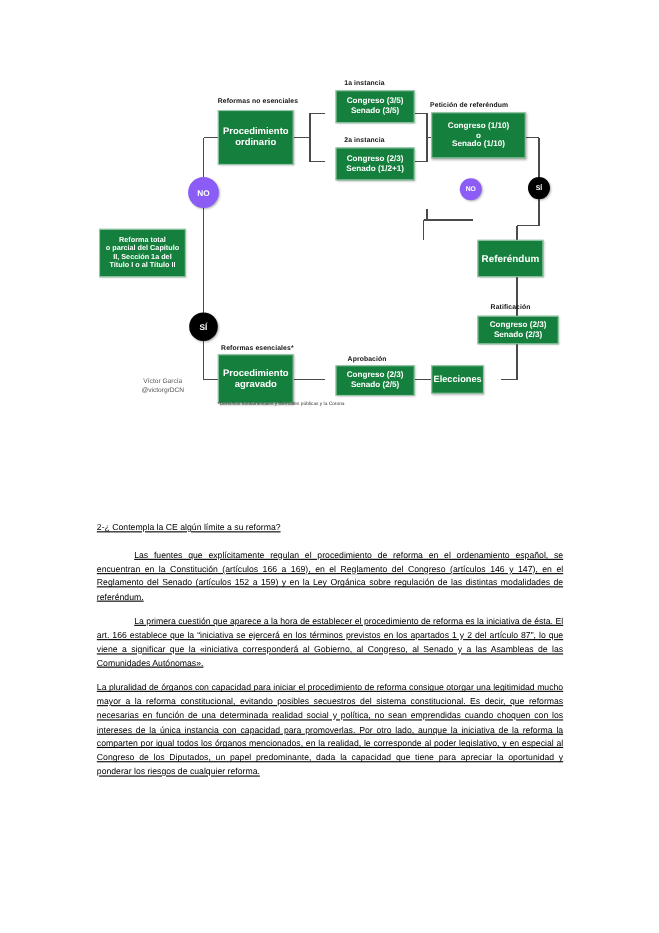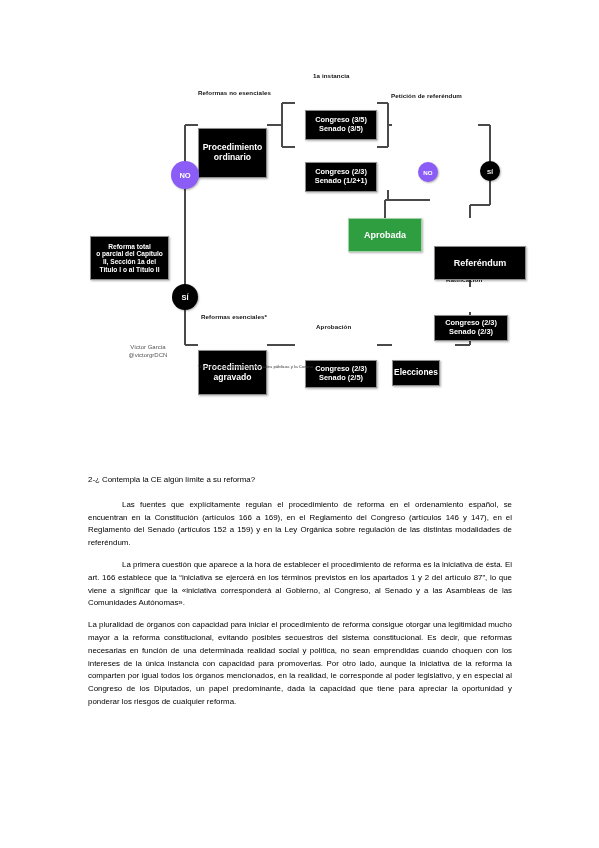--- a/index.html
+++ b/index.html
@@ -8,40 +8,40 @@
 
   
   #diagram{position:absolute;left:0;top:0;width:599px;height:400px;}
   #diagram svg{position:absolute;left:0;top:0;}
 
   .node{position:absolute;box-sizing:border-box;display:flex;
         align-items:center;justify-content:center;text-align:center;
         color:#ffffff;font-weight:bold;line-height:1.15;
         border:1px solid rgba(255,255,255,.55);
         box-shadow:1px 1px 2px rgba(0,0,0,.30);}
-  .blue{background:#000000;margin-top:28px;}
+  .blue{background:#15803d;}
   .green{background:#2f9e41;}
 
   .cap{position:absolute;font-size:6.2px;font-weight:bold;color:#111;
        white-space:nowrap;letter-spacing:.1px;}
 
   .circle{position:absolute;border-radius:50%;display:flex;
           align-items:center;justify-content:center;color:#fff;
           font-weight:bold;font-size:7.5px;
           box-shadow:1px 1px 2px rgba(0,0,0,.3);}
   .c-no{background:#8b5cf6;}
   .c-si{background:#000000;}
 
   .credit{position:absolute;font-size:6px;color:#555;line-height:1.35;
           text-align:center;white-space:pre-line;}
   .note{position:absolute;font-size:4.4px;color:#333;white-space:nowrap;}
 
   
   #prose{position:absolute;left:88px;top:474px;width:424px;
-         font-size:7.9px;line-height:1.62;color:#000;text-align:justify;}
+         font-size:7.9px;line-height:1.62;color:#000;text-align:justify;text-decoration:underline;}
   #prose p{margin:0 0 9px 0;}
   .indent{text-indent:34px;}
 </style>
 </head>
 <body>
 
 <div id="diagram">
 
   <svg width="599" height="400">
     <g stroke="#4a4a4a" stroke-width="1.3" fill="none" shape-rendering="crispEdges">
@@ -98,29 +98,31 @@
 
   <div class="node blue" style="left:198px;top:100px;width:69px;height:50px;font-size:8.6px;white-space:pre-line;">Procedimiento
 ordinario</div>
 
   <div class="node blue" style="left:305px;top:82px;width:72px;height:30px;font-size:7.4px;white-space:pre-line;">Congreso (3/5)
 Senado (3/5)</div>
 
   <div class="node blue" style="left:305px;top:134px;width:72px;height:30px;font-size:7.4px;white-space:pre-line;">Congreso (2/3)
 Senado (1/2+1)</div>
 
+  <div class="node blue" style="left:392px;top:102px;width:86px;height:42px;font-size:7.4px;white-space:pre-line;">Congreso (1/10)
+o
+Senado (1/10)</div>
 
   <div class="node blue" style="left:90px;top:208px;width:79px;height:44px;font-size:6.6px;white-space:pre-line;">Reforma total
 o parcial del Capítulo
 II, Sección 1a del
 Título I o al Título II</div>
 
-  <div class="node green" style="left:348px;top:218px;width:74px;height:34px;font-size:9px;">Aprobada</div>
 
-  <div class="node blue" style="left:434px;top:218px;width:92px;height:34px;font-size:9px;">Referéndum</div>
+  <div class="node blue" style="left:434px;top:218px;width:60px;height:34px;font-size:9px;">Referéndum</div>
 
   <div class="node blue" style="left:434px;top:287px;width:74px;height:26px;font-size:7.4px;white-space:pre-line;">Congreso (2/3)
 Senado (2/3)</div>
 
   <div class="node blue" style="left:198px;top:322px;width:69px;height:45px;font-size:8.6px;white-space:pre-line;">Procedimiento
 agravado</div>
 
   <div class="node blue" style="left:305px;top:332px;width:72px;height:28px;font-size:7.4px;white-space:pre-line;">Congreso (2/3)
 Senado (2/5)</div>
 

